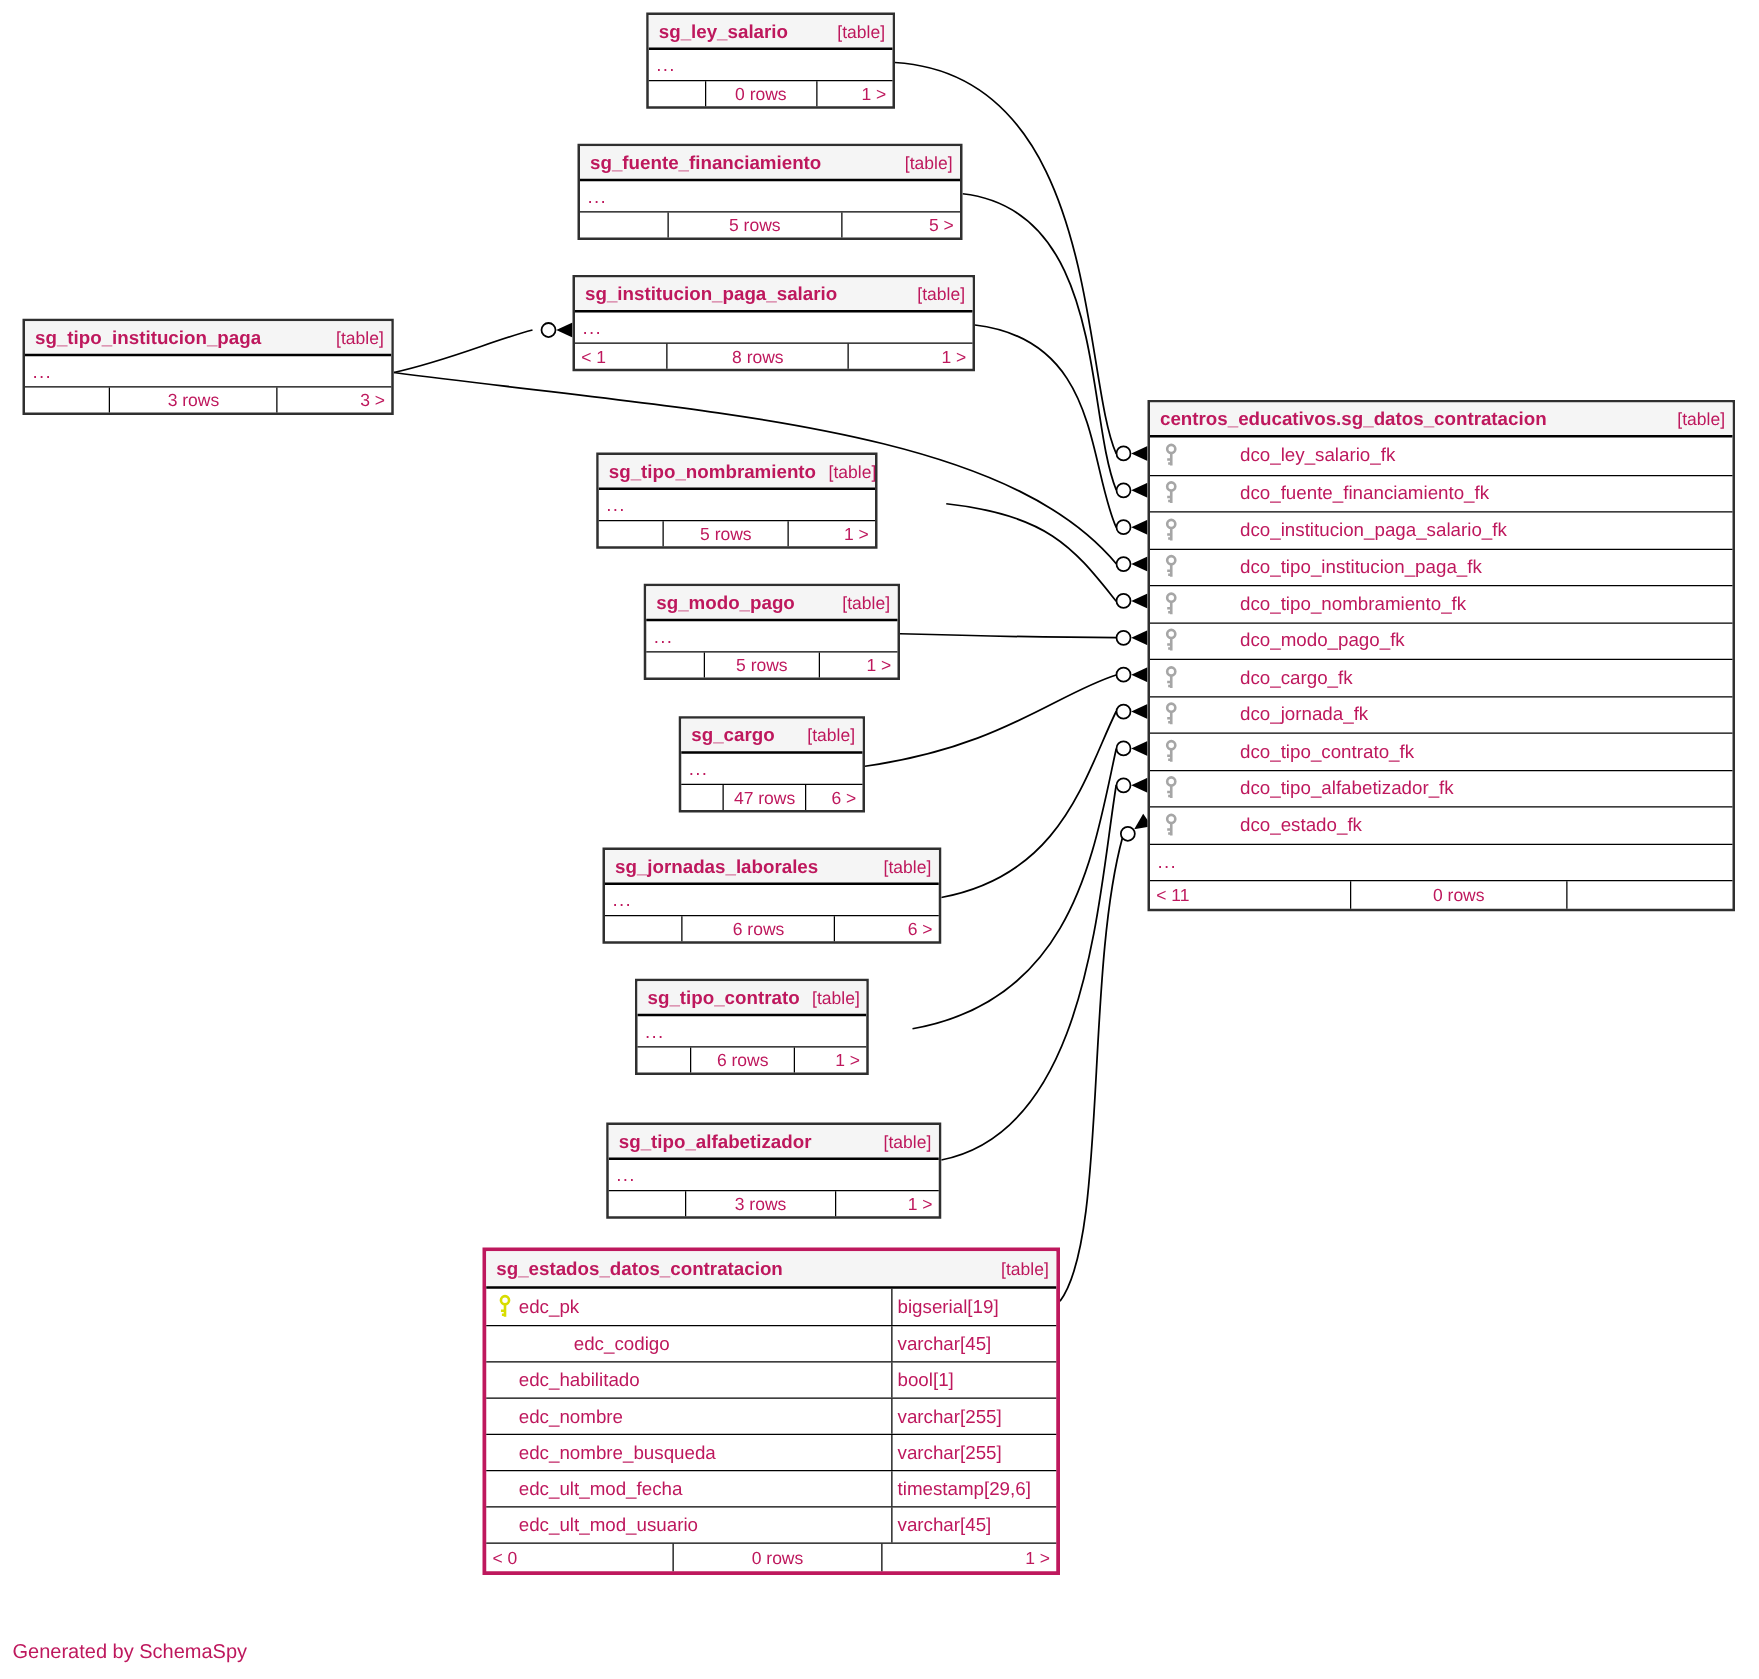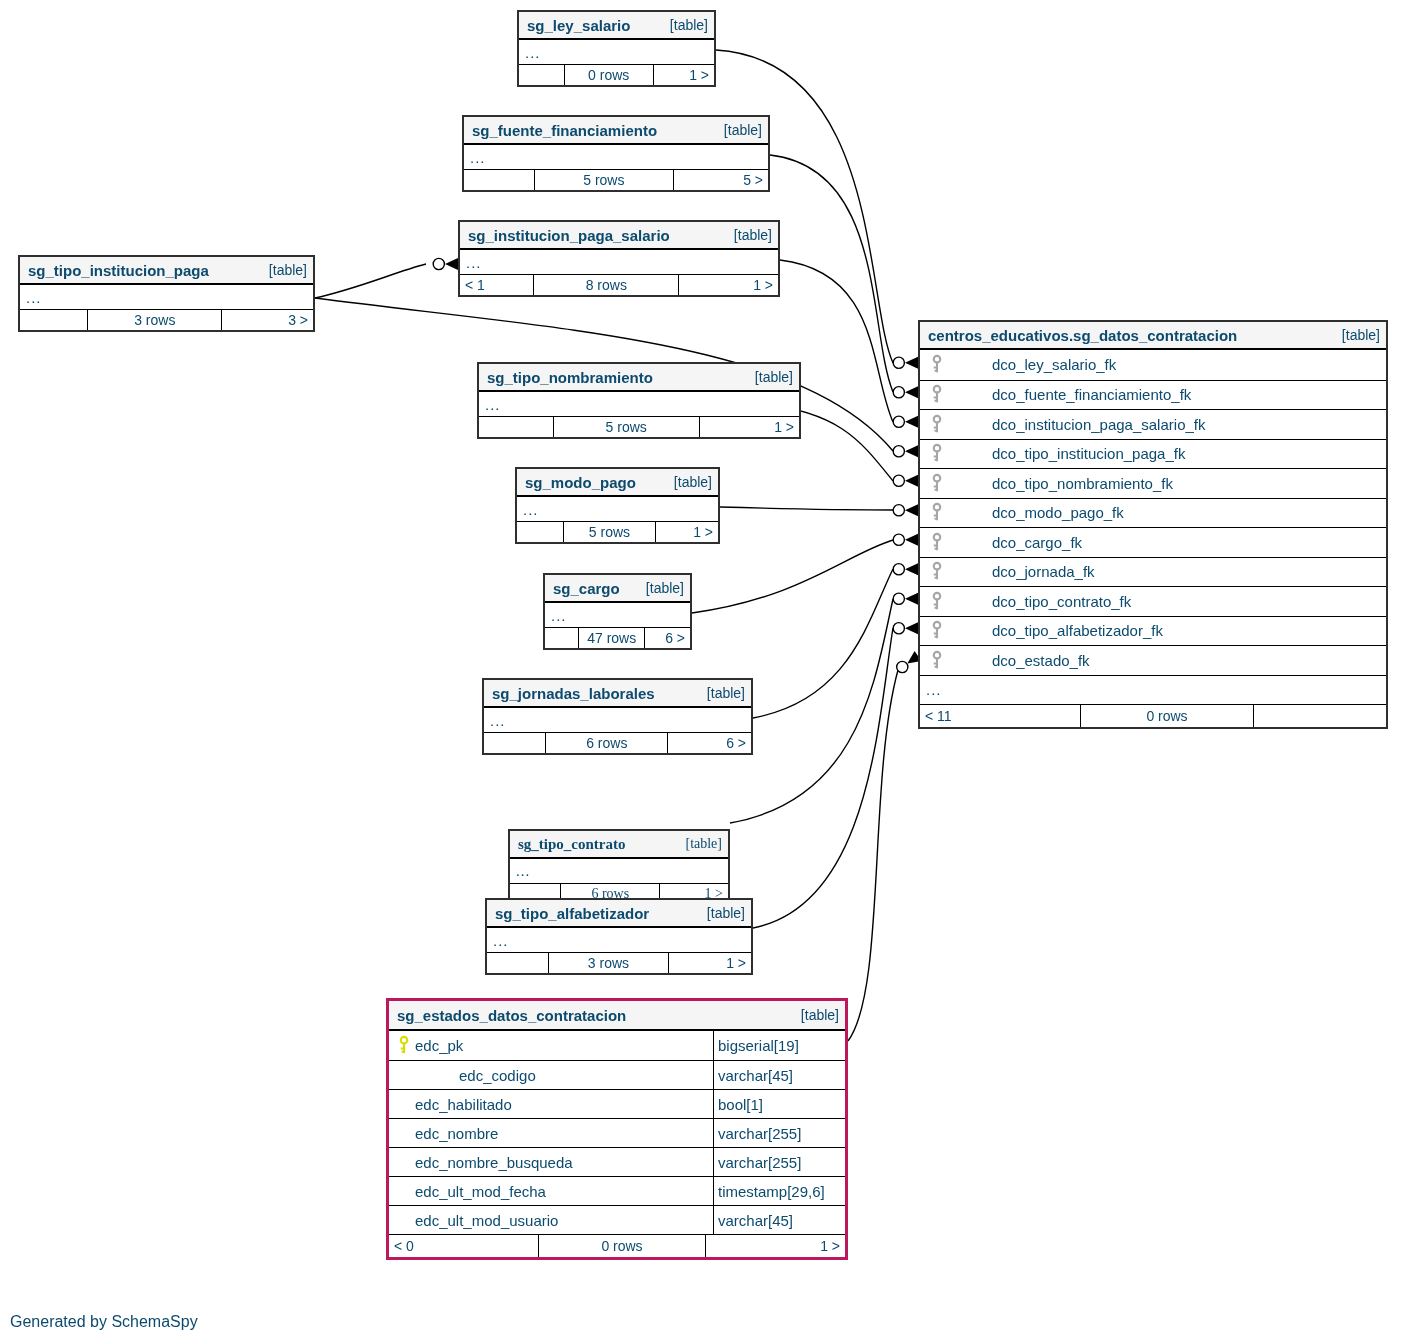--- a/index.html
+++ b/index.html
@@ -1,18 +1,18 @@
 <!DOCTYPE html>
 <html><head>
 <meta charset="utf-8">
 <style>
   html,body{margin:0;padding:0;background:#ffffff;}
   #canvas{
     position:relative;width:1407px;height:1343px;background:#ffffff;overflow:hidden;
-    font-family:"Liberation Sans","DejaVu Sans",sans-serif;color:#0c4a6e;
+    font-family:"Liberation Sans","DejaVu Sans",sans-serif;color:#be185d;
   }
   #wires{position:absolute;left:0;top:0;z-index:1;}
   .tbl{
     position:absolute;z-index:2;background:#ffffff;
     border:2px solid #2f2f2f;box-sizing:border-box;
     font-size:15px;
   }
   .tbl.thick{border:3px solid #be185d;}
   .hdr{
     display:flex;align-items:center;height:28px;background:#f5f5f5;
@@ -138,21 +138,21 @@
         </div>
         <div class="row ell">
           <span>...</span>
         </div>
         <div class="ftr">
           <span class="f1"></span>
           <span class="f2">3 rows</span>
           <span class="f3">3 &gt;</span>
         </div>
       </div>
-      <div class="tbl" style="left: 477px; top: 362px; width: 324px;">
+      <div class="tbl" style="left: 477px; top: 362px; width: 225px;">
         <div class="hdr">
           <span class="ttl">sg_tipo_nombramiento</span>
           <span class="badge">[table]</span>
         </div>
         <div class="row ell">
           <span>...</span>
         </div>
         <div class="ftr">
           <span class="f1"></span>
           <span class="f2">5 rows</span>
@@ -194,21 +194,21 @@
         </div>
         <div class="row ell">
           <span>...</span>
         </div>
         <div class="ftr">
           <span class="f1"></span>
           <span class="f2">6 rows</span>
           <span class="f3">6 &gt;</span>
         </div>
       </div>
-      <div class="tbl" style="left: 508px; top: 829px; width: 222px; font-family: Liberation Serif, serif;">
+      <div class="tbl" style="left: 508px; top: 783px; width: 187px;">
         <div class="hdr">
           <span class="ttl">sg_tipo_contrato</span>
           <span class="badge">[table]</span>
         </div>
         <div class="row ell">
           <span>...</span>
         </div>
         <div class="ftr">
           <span class="f1"></span>
           <span class="f2">6 rows</span>

